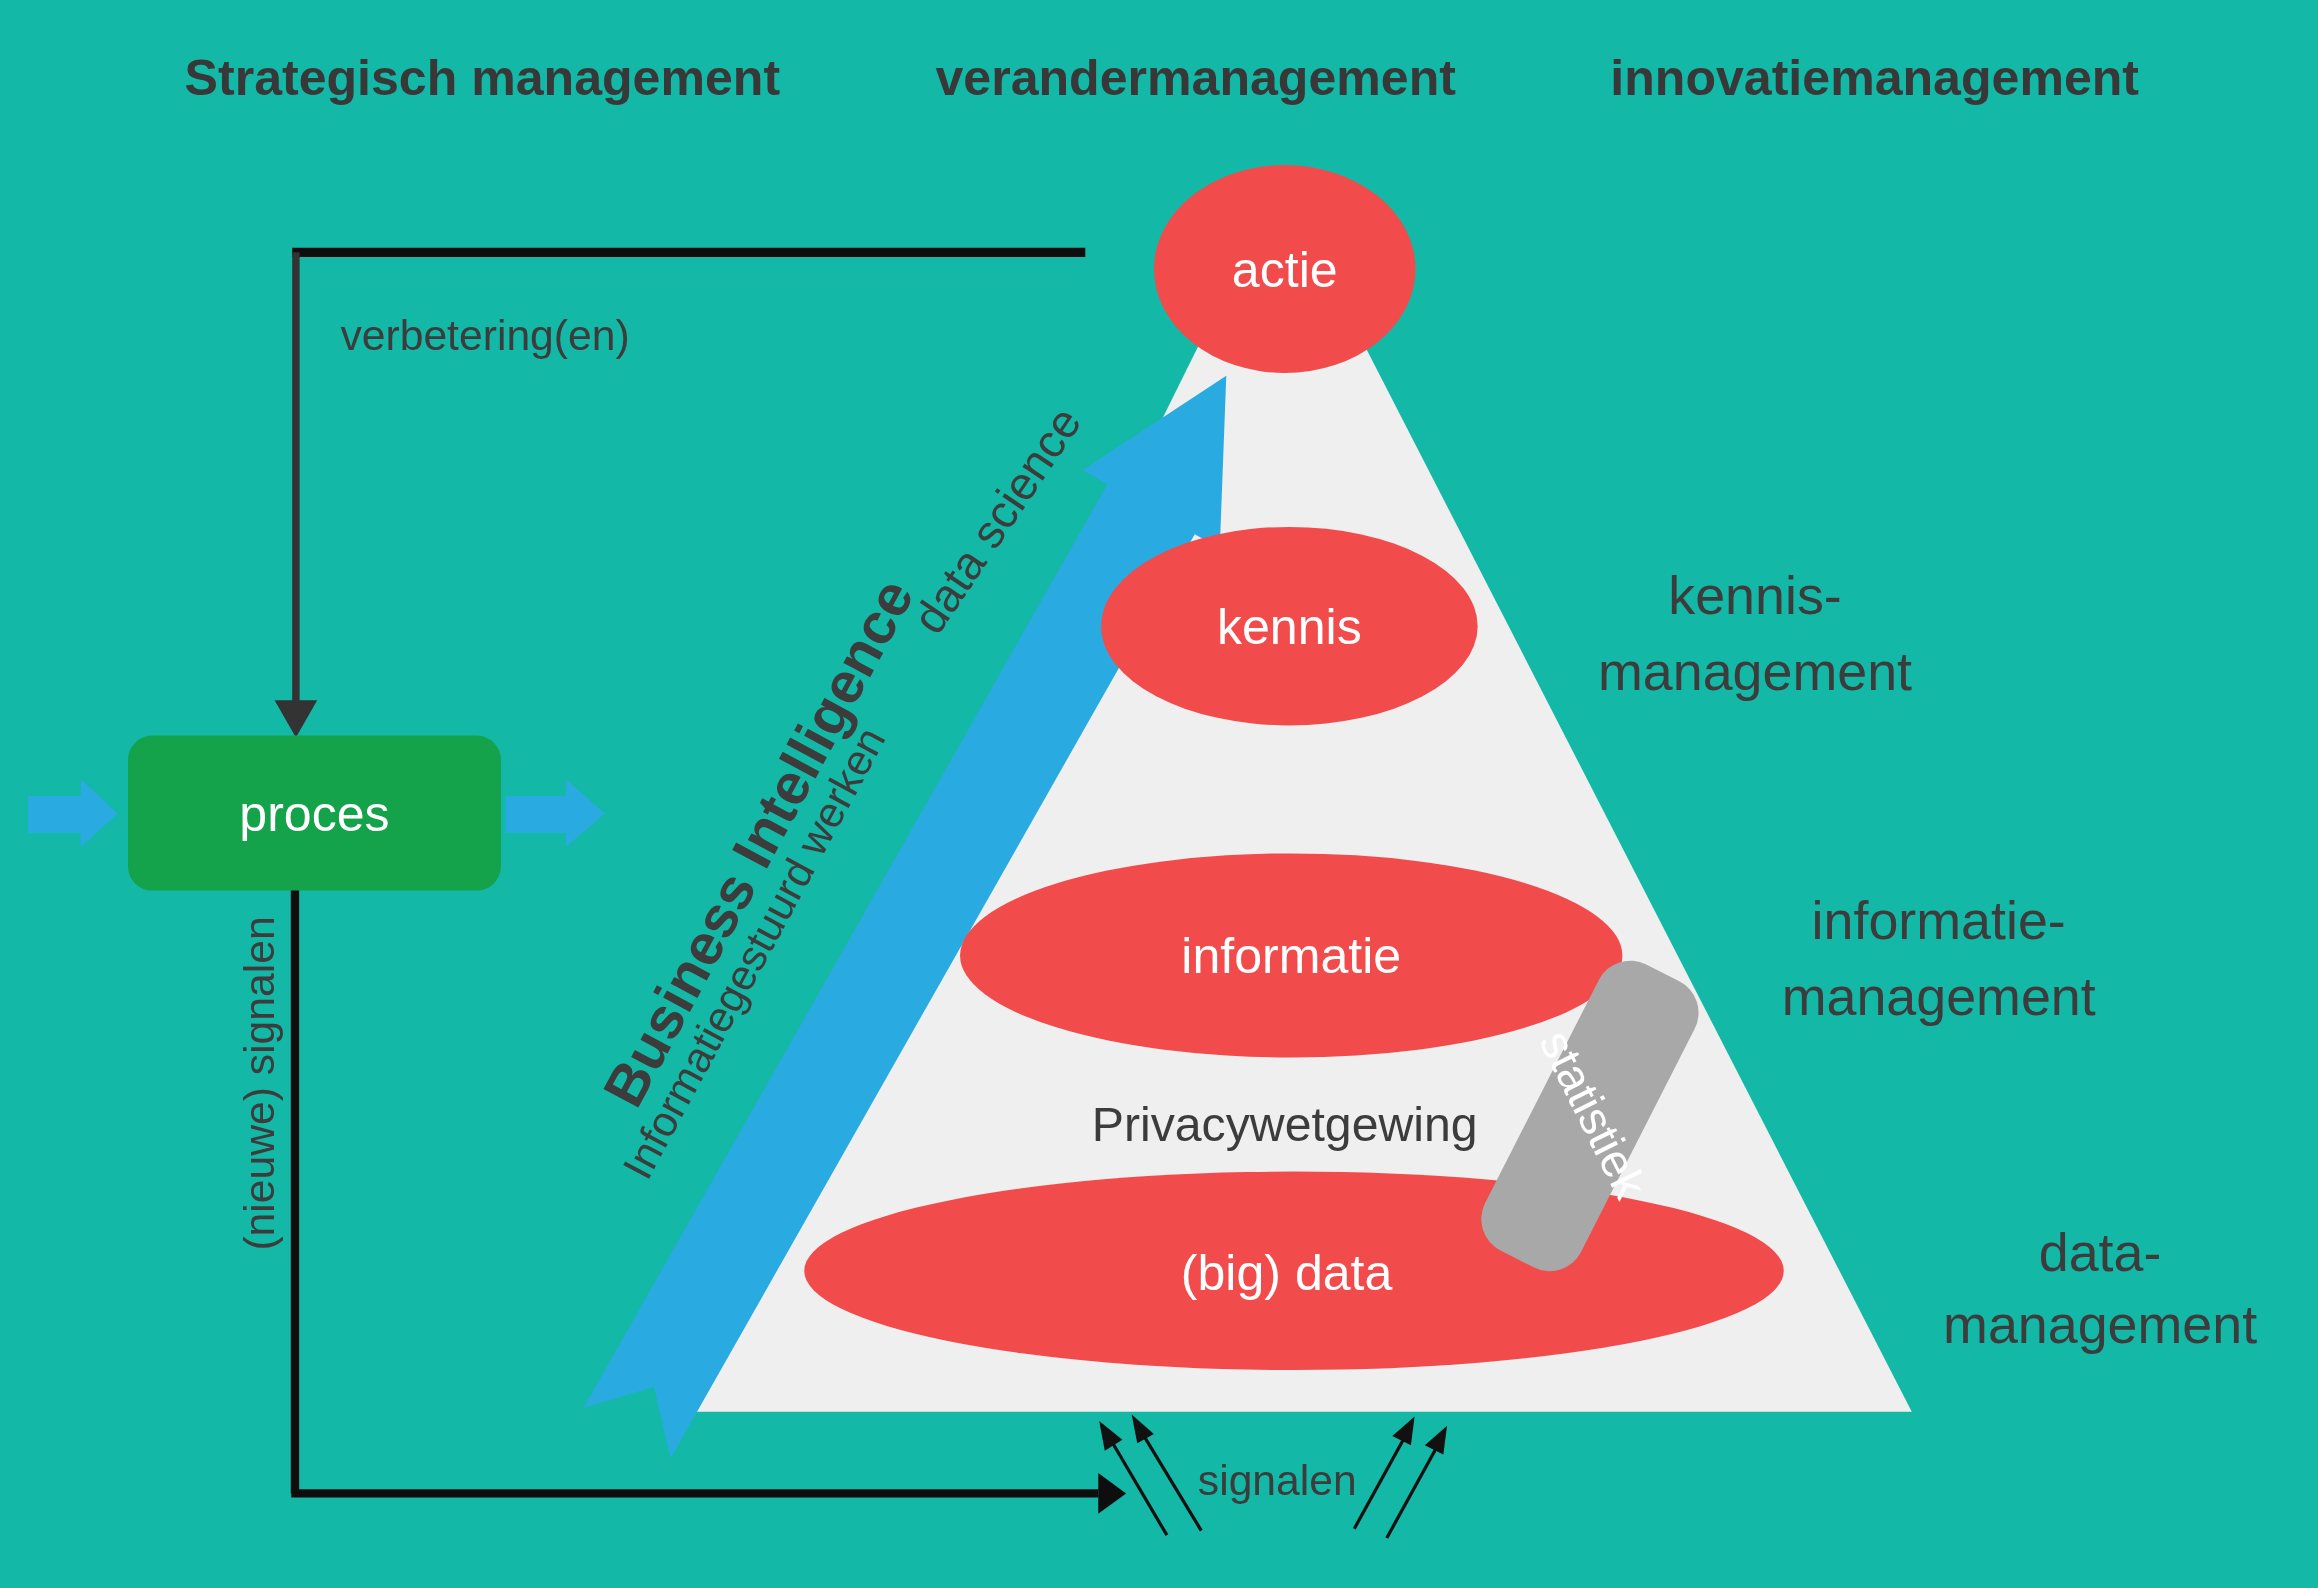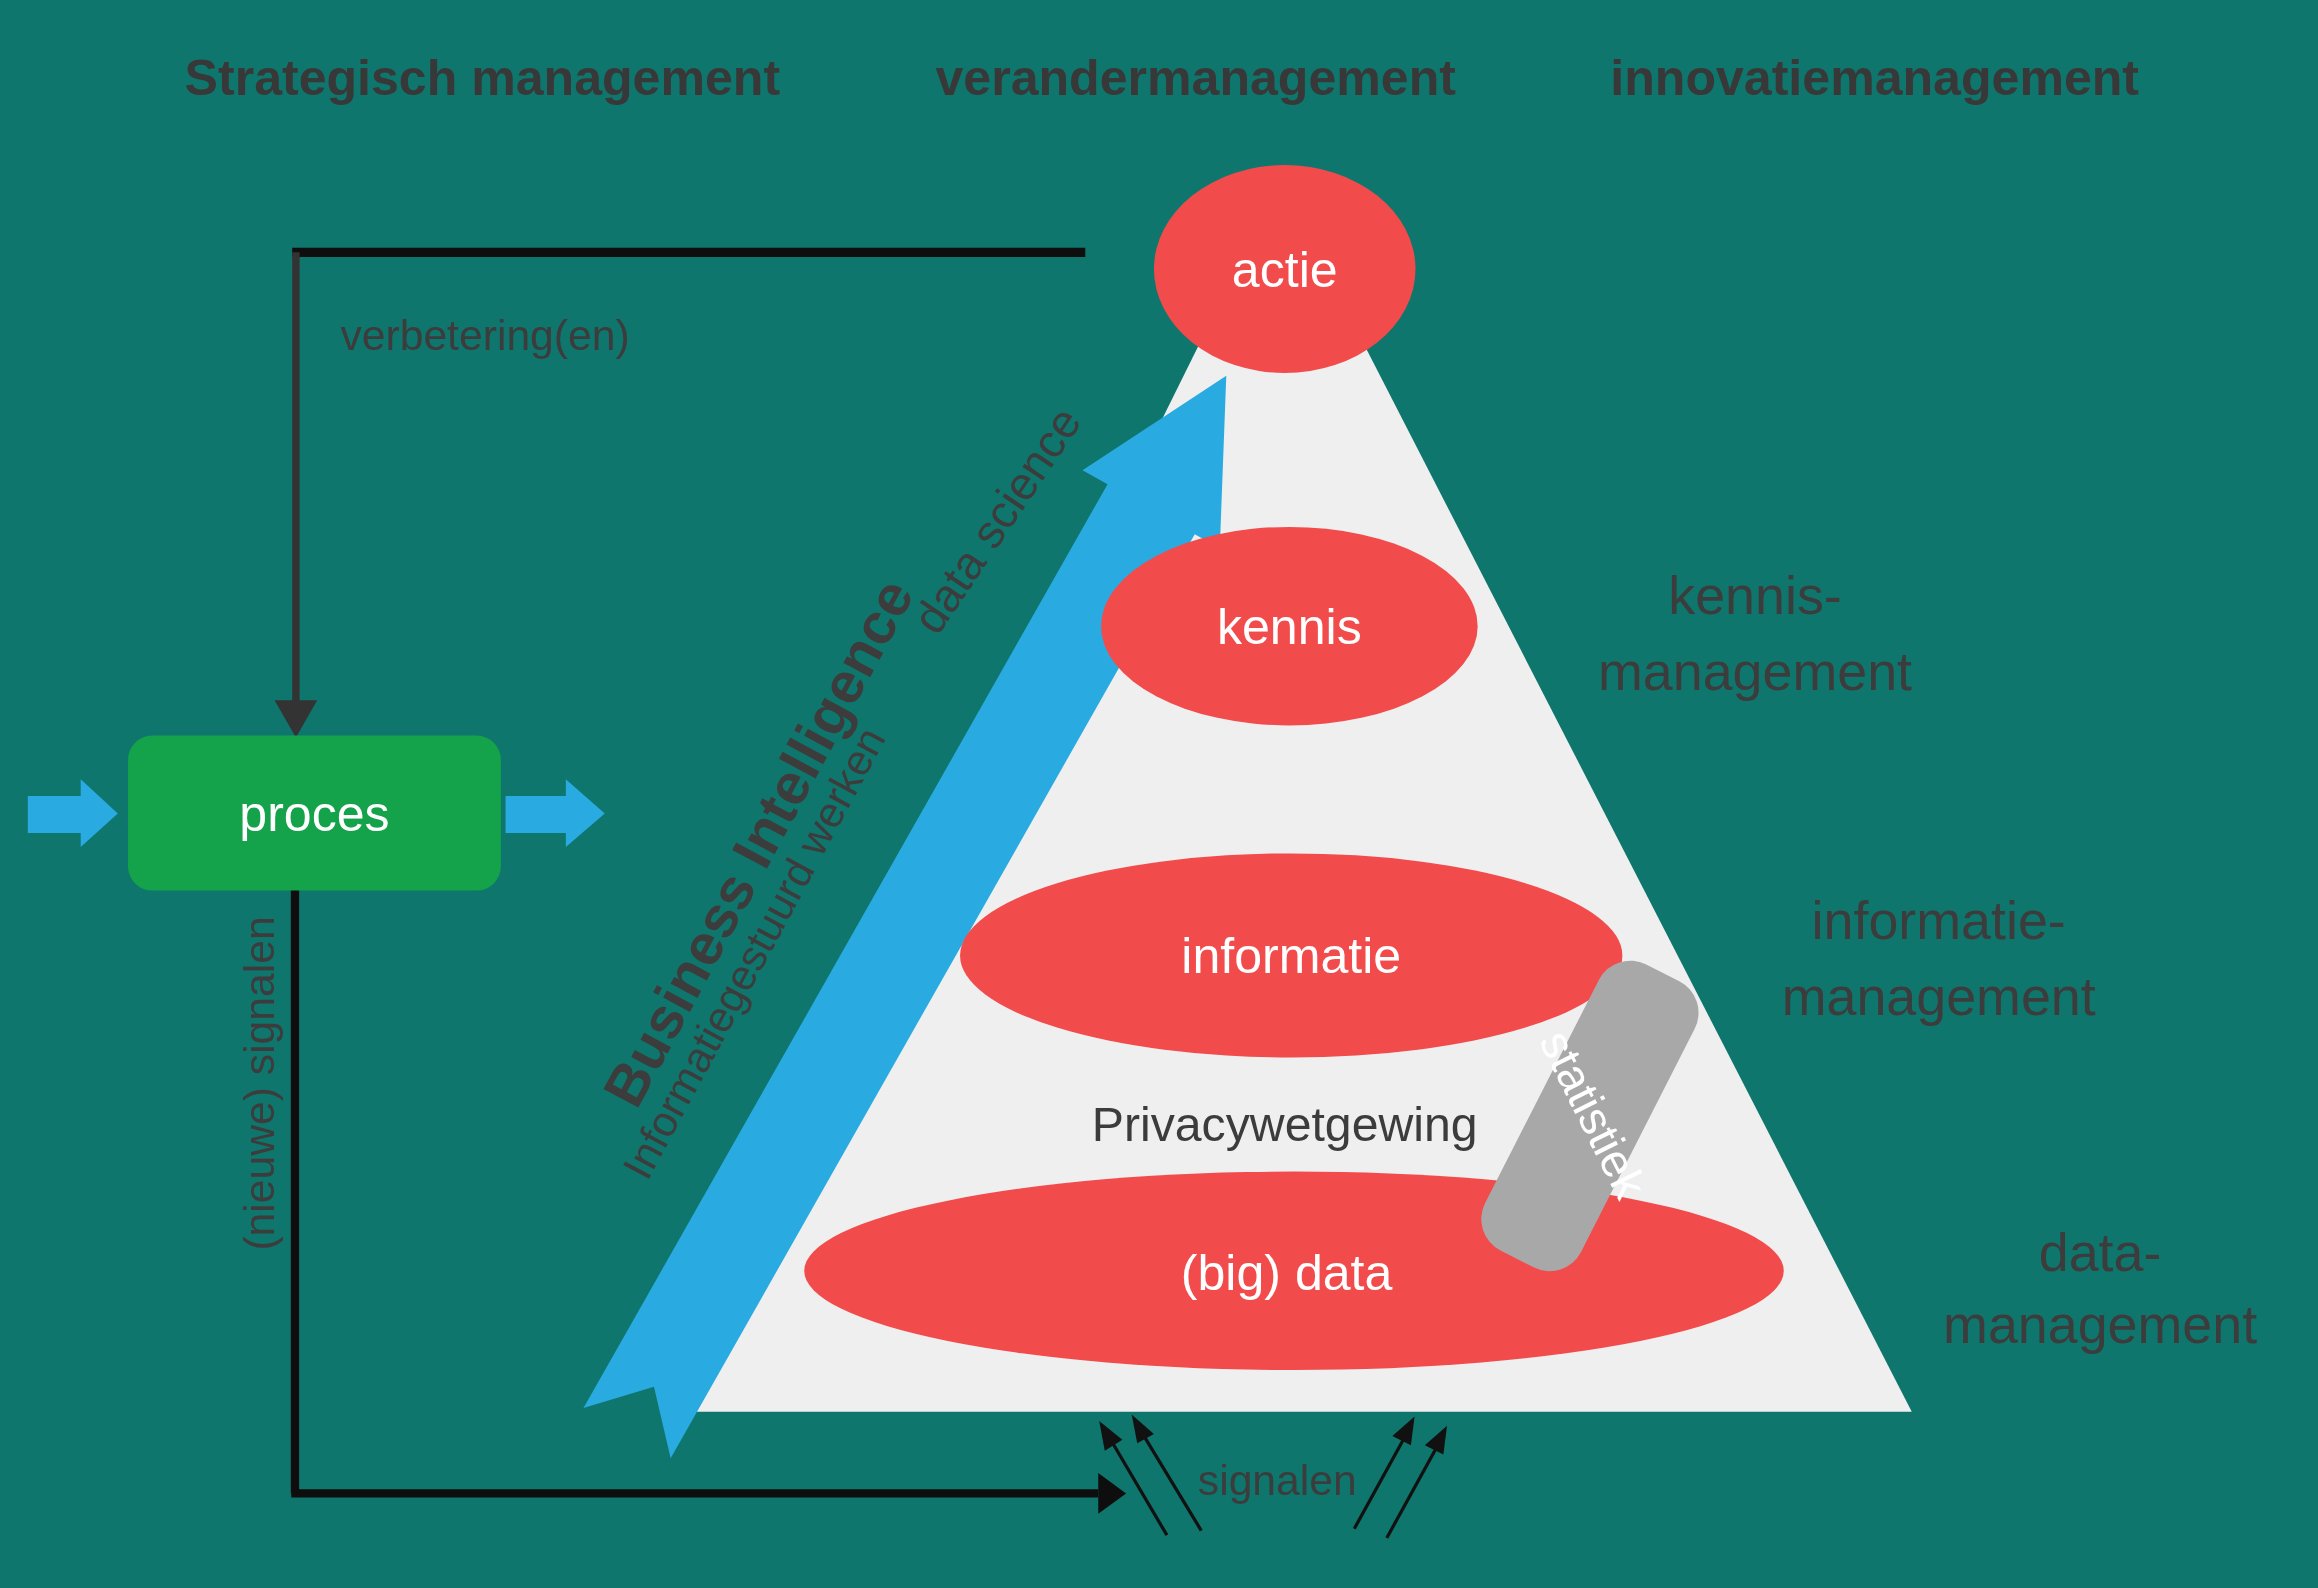--- a/index.html
+++ b/index.html
@@ -1,16 +1,16 @@
 <!DOCTYPE html>
 <html style="font-size:15px"><head>
 <meta charset="utf-8">
 <style>
   html,body{margin:0;padding:0;background:#ffffff;}
-  .stage{position:relative;width:2319px;height:1589px;background:#0f766e;overflow:hidden;
+  .stage{position:relative;width:2319px;height:1589px;background:#14b8a6;overflow:hidden;
          font-family:"Liberation Sans", sans-serif;}
   svg{display:block}
   text{font-family:"Liberation Sans", sans-serif;}
   .hdr{font-size:54px;font-weight:bold;fill:#383838;}
   .plain{font-size:46px;fill:#3c3c3c;}
   .mid{font-size:52px;fill:#3c3c3c;}
   .side{font-size:58px;fill:#3c3c3c;}
   .white-lbl{font-size:54px;fill:#ffffff;}
   .bi-main{font-size:62px;font-weight:bold;fill:#3c3c3c;}
   .bi-sub{font-size:46px;fill:#3c3c3c;}

